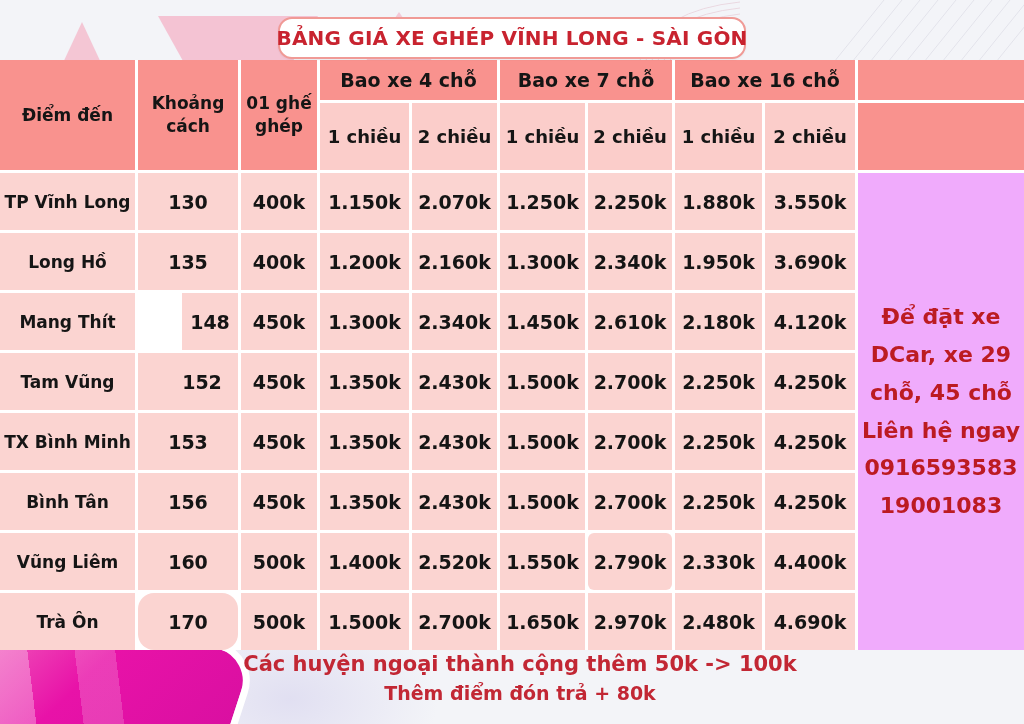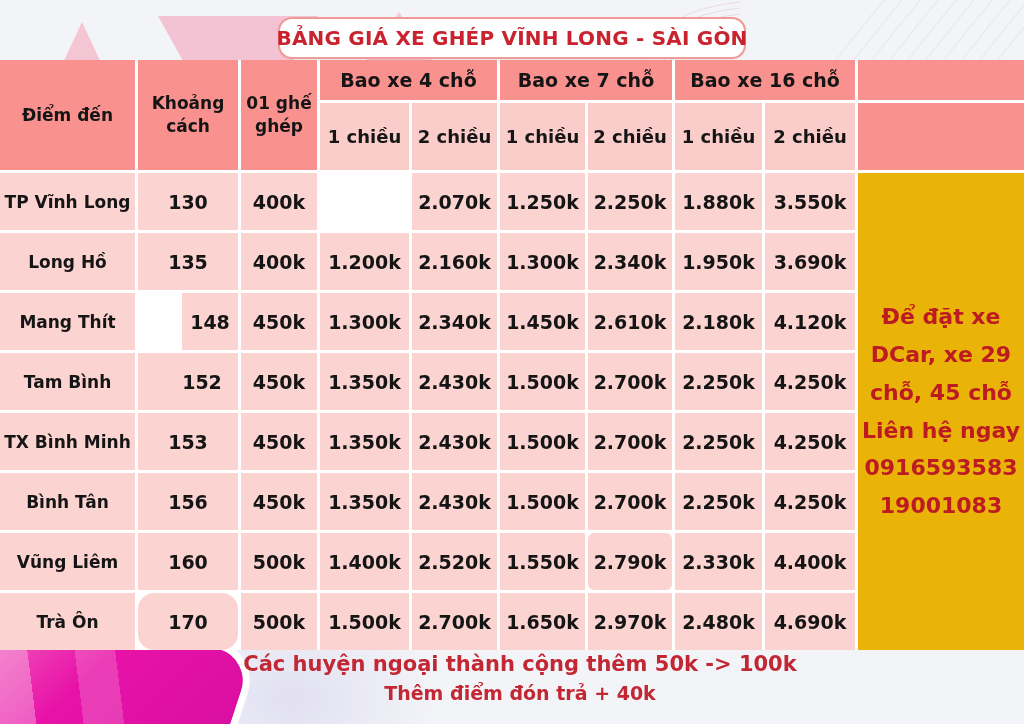--- a/index.html
+++ b/index.html
@@ -74,21 +74,21 @@
   .sub   { background:#fbcdca; font-size:18px; white-space:nowrap; }
   .dest  { background:#fbd4d1; font-size:17px; white-space:nowrap; }
   .val   { background:#fbd4d1; font-size:19px; white-space:nowrap; }
 
   .rowspan2 { grid-row:1 / 3; }
 
   .panel-hdr-top { grid-column:10; grid-row:1; background:#f9928e; }
   .panel-hdr-bot { grid-column:10; grid-row:2; background:#f9928e; }
   .contact-panel {
     grid-column:10; grid-row:3 / 11;
-    background:#eab308;
+    background:#f0abfc;
     display:flex; flex-direction:column; align-items:center; justify-content:center;
     padding:6px 4px;
   }
   .contact-panel .cline {
     color:#bc1b22; font-weight:bold; font-size:22px; line-height:1.72; white-space:nowrap;
   }
 
   
   .notes {
     position:absolute; left:8px; top:652px; width:1024px; height:72px;
@@ -162,20 +162,21 @@
     <span class="cline">DCar, xe 29</span>
     <span class="cline">chỗ, 45 chỗ</span>
     <span class="cline">Liên hệ ngay</span>
     <span class="cline">0916593583</span>
     <span class="cline">19001083</span>
   </div>
 
 <div class="cell dest" style="grid-area: 3 / 1;">TP Vĩnh Long</div>
     <div class="cell val" style="grid-area: 3 / 2;">130</div>
     <div class="cell val" style="grid-area: 3 / 3;">400k</div>
+    <div class="cell val" style="grid-area: 3 / 4;">1.150k</div>
     <div class="cell val" style="grid-area: 3 / 5;">2.070k</div>
     <div class="cell val" style="grid-area: 3 / 6;">1.250k</div>
     <div class="cell val" style="grid-area: 3 / 7;">2.250k</div>
     <div class="cell val" style="grid-area: 3 / 8;">1.880k</div>
     <div class="cell val" style="grid-area: 3 / 9;">3.550k</div>
     <div class="cell dest" style="grid-area: 4 / 1;">Long Hồ</div>
     <div class="cell val" style="grid-area: 4 / 2;">135</div>
     <div class="cell val" style="grid-area: 4 / 3;">400k</div>
     <div class="cell val" style="grid-area: 4 / 4;">1.200k</div>
     <div class="cell val" style="grid-area: 4 / 5;">2.160k</div>
@@ -185,21 +186,21 @@
     <div class="cell val" style="grid-area: 4 / 9;">3.690k</div>
     <div class="cell dest" style="grid-area: 5 / 1;">Mang Thít</div>
     <div class="cell val" style="grid-area: 5 / 2; margin-left: 44px;">148</div>
     <div class="cell val" style="grid-area: 5 / 3;">450k</div>
     <div class="cell val" style="grid-area: 5 / 4;">1.300k</div>
     <div class="cell val" style="grid-area: 5 / 5;">2.340k</div>
     <div class="cell val" style="grid-area: 5 / 6;">1.450k</div>
     <div class="cell val" style="grid-area: 5 / 7;">2.610k</div>
     <div class="cell val" style="grid-area: 5 / 8;">2.180k</div>
     <div class="cell val" style="grid-area: 5 / 9;">4.120k</div>
-    <div class="cell dest" style="grid-area: 6 / 1;">Tam Bình</div>
+    <div class="cell dest" style="grid-area: 6 / 1;">Tam Vũng</div>
     <div class="cell val" style="grid-area: 6 / 2; padding-left: 28px;">152</div>
     <div class="cell val" style="grid-area: 6 / 3;">450k</div>
     <div class="cell val" style="grid-area: 6 / 4;">1.350k</div>
     <div class="cell val" style="grid-area: 6 / 5;">2.430k</div>
     <div class="cell val" style="grid-area: 6 / 6;">1.500k</div>
     <div class="cell val" style="grid-area: 6 / 7;">2.700k</div>
     <div class="cell val" style="grid-area: 6 / 8;">2.250k</div>
     <div class="cell val" style="grid-area: 6 / 9;">4.250k</div>
     <div class="cell dest" style="grid-area: 7 / 1;">TX Bình Minh</div>
     <div class="cell val" style="grid-area: 7 / 2;">153</div>
@@ -234,14 +235,14 @@
     <div class="cell val" style="grid-area: 10 / 4;">1.500k</div>
     <div class="cell val" style="grid-area: 10 / 5;">2.700k</div>
     <div class="cell val" style="grid-area: 10 / 6;">1.650k</div>
     <div class="cell val" style="grid-area: 10 / 7;">2.970k</div>
     <div class="cell val" style="grid-area: 10 / 8;">2.480k</div>
     <div class="cell val" style="grid-area: 10 / 9;">4.690k</div>
   </div>
 
 <div class="notes">
   <div class="note-1">Các huyện ngoại thành cộng thêm 50k -&gt; 100k</div>
-  <div class="note-2">Thêm điểm đón trả + 40k</div>
+  <div class="note-2">Thêm điểm đón trả + 80k</div>
 </div>
 
 </body></html>

